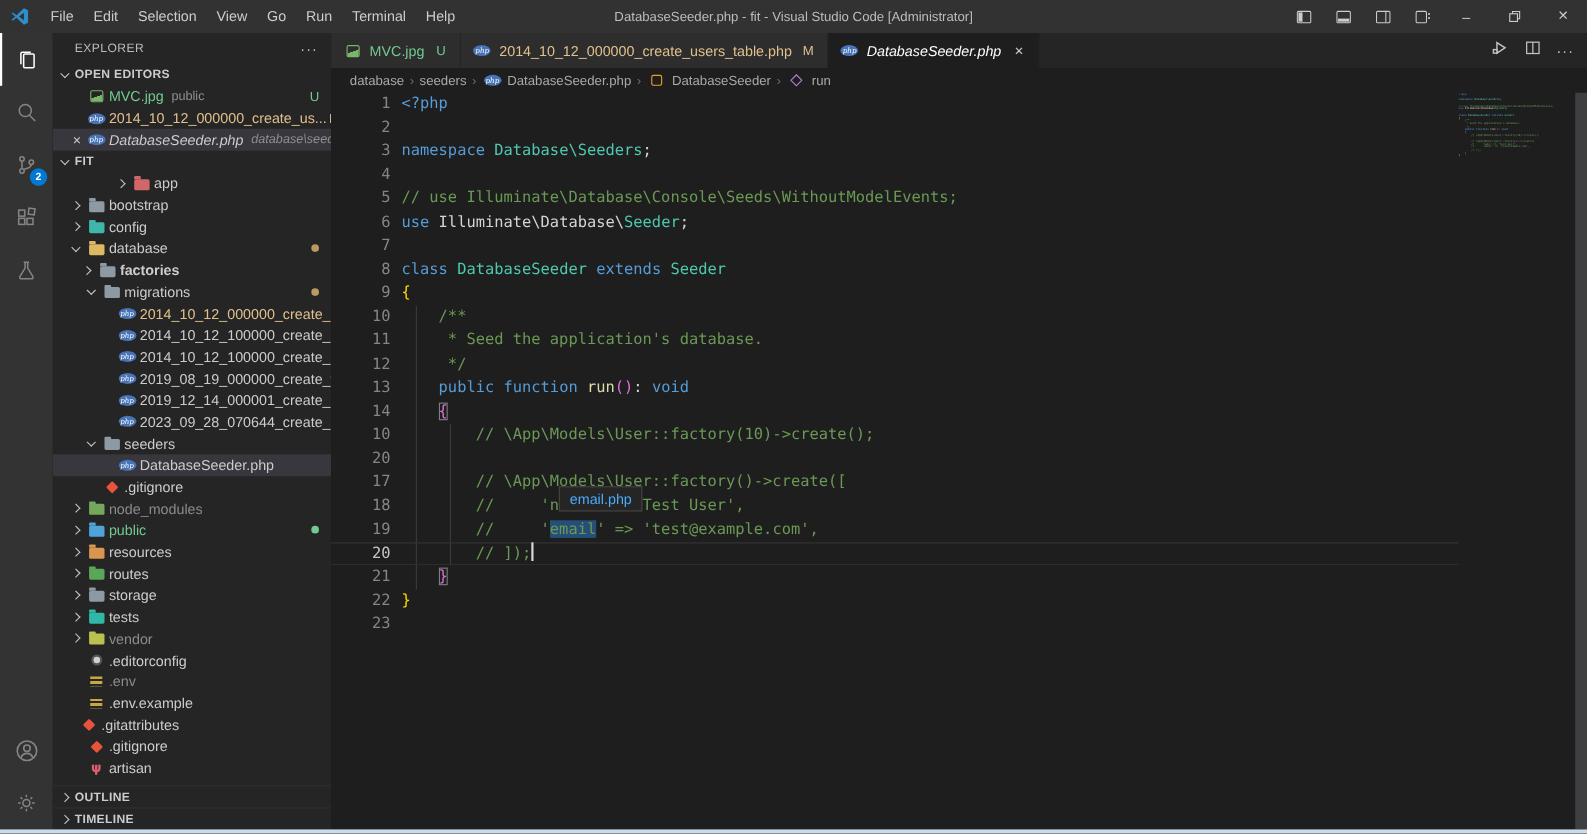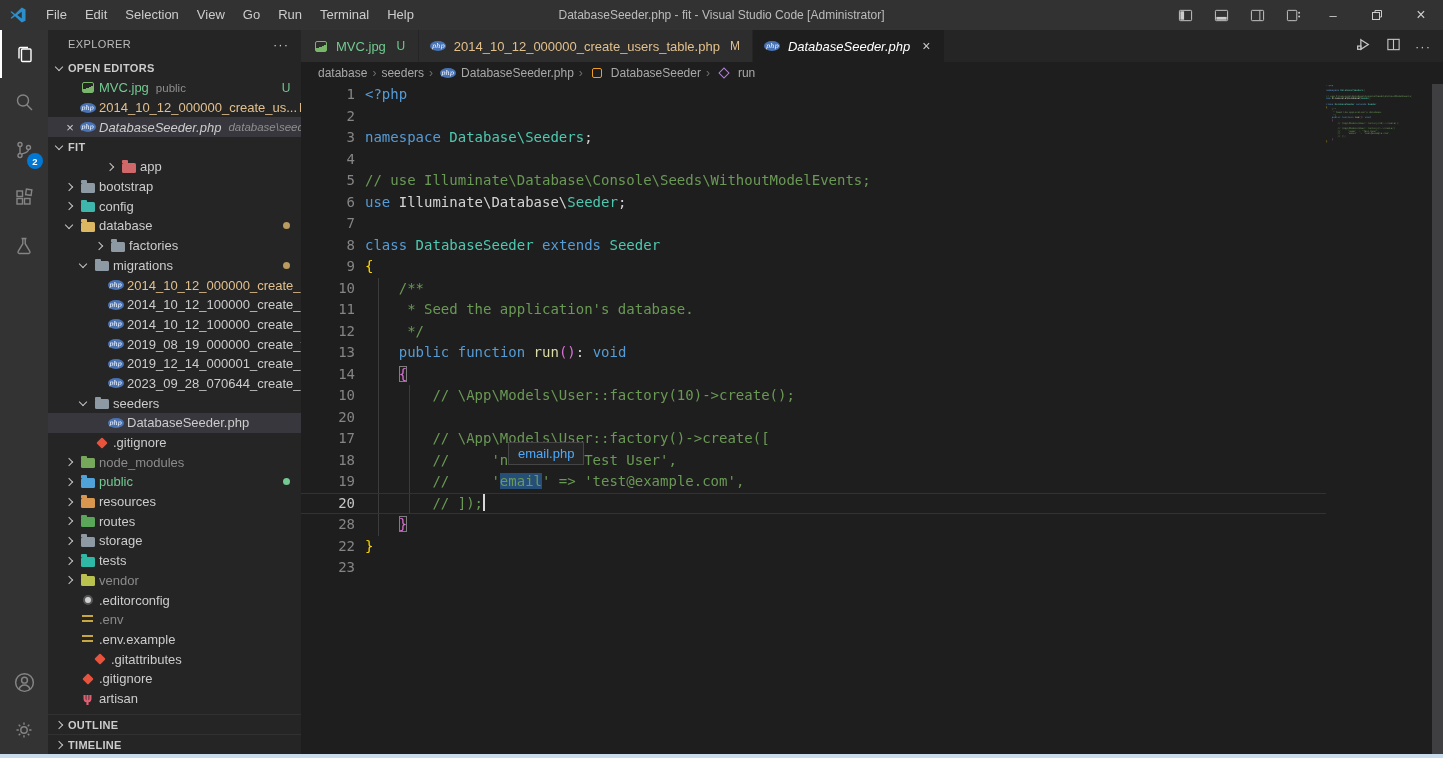--- a/index.html
+++ b/index.html
@@ -308,21 +308,21 @@
           </div>
           <div class="row" style="padding-left: 14px;">
             <span class="chev down"></span>
             <span class="ico">
               <span class="i-folder" style="--fc: #dcb862;"></span>
             </span>
             <span class="label">database</span>
             <span class="grow"></span>
             <span class="tdot" style="background: rgb(185, 154, 95);"></span>
           </div>
-          <div class="row" style="padding-left: 44px;">
+          <div class="row" style="padding-left: 24px; font-weight: bold;">
             <span class="chev"></span>
             <span class="ico">
               <span class="i-folder" style="--fc: #8e9aa3;"></span>
             </span>
             <span class="label">factories</span>
             <span class="grow"></span>
           </div>
           <div class="row" style="padding-left: 28px;">
             <span class="chev down"></span>
             <span class="ico">
@@ -478,21 +478,21 @@
             <span class="grow"></span>
           </div>
           <div class="row" style="padding-left: 14px;">
             <span class="chev blank"></span>
             <span class="ico">
               <span class="i-env"></span>
             </span>
             <span class="label">.env.example</span>
             <span class="grow"></span>
           </div>
-          <div class="row" style="padding-left: 26px;">
+          <div class="row" style="padding-left: 7px;">
             <span class="chev blank"></span>
             <span class="ico">
               <span class="i-git"></span>
             </span>
             <span class="label">.gitattributes</span>
             <span class="grow"></span>
           </div>
           <div class="row" style="padding-left: 14px;">
             <span class="chev blank"></span>
             <span class="ico">
@@ -668,21 +668,21 @@
             </div>
             <div class="code-line">
               <span class="ln">19</span>
               <span class="lc"><span class="tk com">        //     '</span><span class="tk com hl">email</span><span class="tk com">' =&gt; 'test@example.com',</span></span>
             </div>
             <div class="code-line current">
               <span class="ln">20</span>
               <span class="lc"><span class="tk com">        // ]);</span><span class="cursor"></span></span>
             </div>
             <div class="code-line">
-              <span class="ln">28</span>
+              <span class="ln">21</span>
               <span class="lc"><span class="tk txt">    </span><span class="tk bp box">}</span></span>
             </div>
             <div class="code-line">
               <span class="ln">22</span>
               <span class="lc"><span class="tk by">}</span></span>
             </div>
             <div class="code-line">
               <span class="ln">23</span>
               <span class="lc"></span>
             </div>

